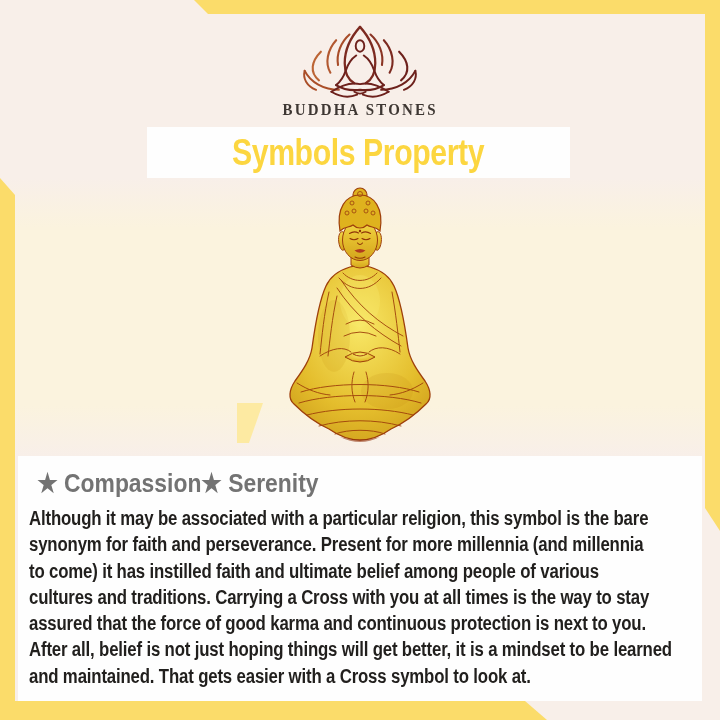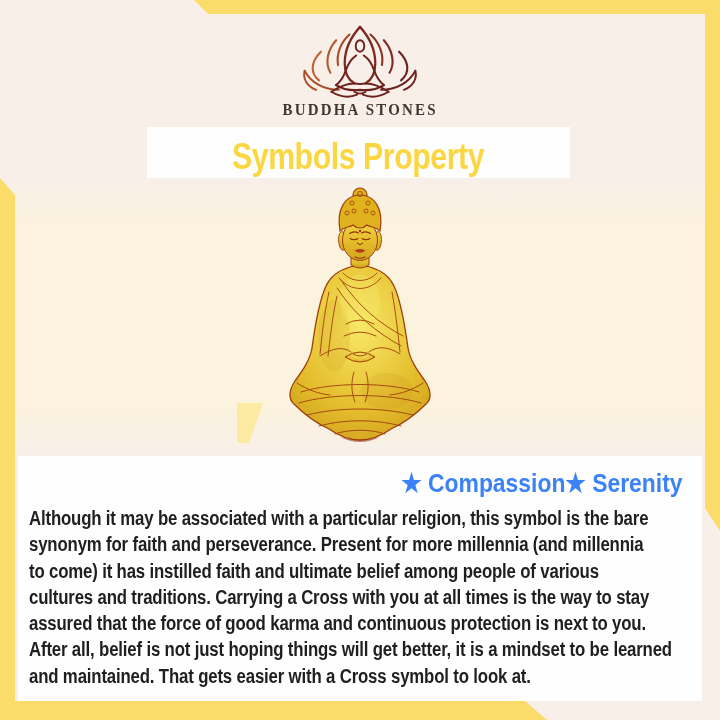--- a/index.html
+++ b/index.html
@@ -16,37 +16,37 @@
   .frame-left{left:0;top:178px;width:15px;height:542px;
              clip-path:polygon(0 0,100% 17px,100% 100%,0 100%);}
   .frame-bottom{left:0;top:701px;width:547px;height:19px;
              clip-path:polygon(0 0,525px 0,100% 100%,0 100%);}
   
   .logo{position:absolute;left:292px;top:24px;width:136px;height:84px;}
   .brand{position:absolute;left:0;top:100px;width:720px;display:flex;justify-content:center;}
   .brand span{font-family:"Liberation Serif",serif;font-size:17px;font-weight:bold;
               letter-spacing:2.5px;color:#3e3733;transform:scaleX(0.88);white-space:nowrap;}
   .banner{position:absolute;left:147px;top:127px;width:423px;height:51px;background:#fefefe;
-          display:flex;align-items:flex-end;justify-content:center;}
+          display:flex;align-items:center;justify-content:center;}
   .banner-text{font-size:36px;font-weight:bold;color:#fcd640;letter-spacing:-0.5px;
           transform:scaleX(0.84);white-space:nowrap;}
   
   .buddha{position:absolute;left:284px;top:186px;width:152px;height:266px;}
   
   .label-tip{position:absolute;left:237px;top:403px;width:26px;height:40px;background:#fdeaa2;
           clip-path:polygon(0 0,100% 0,46% 100%,0 100%);z-index:1;}
   .label{position:absolute;left:0;top:403px;width:249px;height:40px;background:#fbd95e;
           clip-path:polygon(0 0,237px 0,100% 100%,0 100%);display:flex;align-items:center;
           padding-left:37px;box-sizing:border-box;z-index:2;}
   .label-text{font-size:23px;font-weight:bold;color:#ffffff;letter-spacing:0.5px;
           transform:scaleX(0.9);transform-origin:left center;white-space:nowrap;}
   
   .panel{position:absolute;left:18px;top:456px;width:684px;height:245px;background:#fefefe;}
-  .headline{margin-top:12px;width:100%;display:flex;justify-content:flex-end;
-          font-size:26px;line-height:30px;font-weight:bold;color:#3b82f6;}
+  .headline{margin-top:12px;width:100%;display:flex;justify-content:flex-start;
+          font-size:26px;line-height:30px;font-weight:bold;color:#737373;}
   .headline span{transform:scaleX(0.88);white-space:nowrap;}
   .body{position:absolute;left:11px;top:49px;}
   .bline{font-size:20px;line-height:26.3px;font-weight:bold;color:#211f1d;
           letter-spacing:-0.2px;white-space:nowrap;transform:scaleX(0.84);
           transform-origin:left center;}
 </style>
 </head>
 <body>
 
 <div class="poster">

